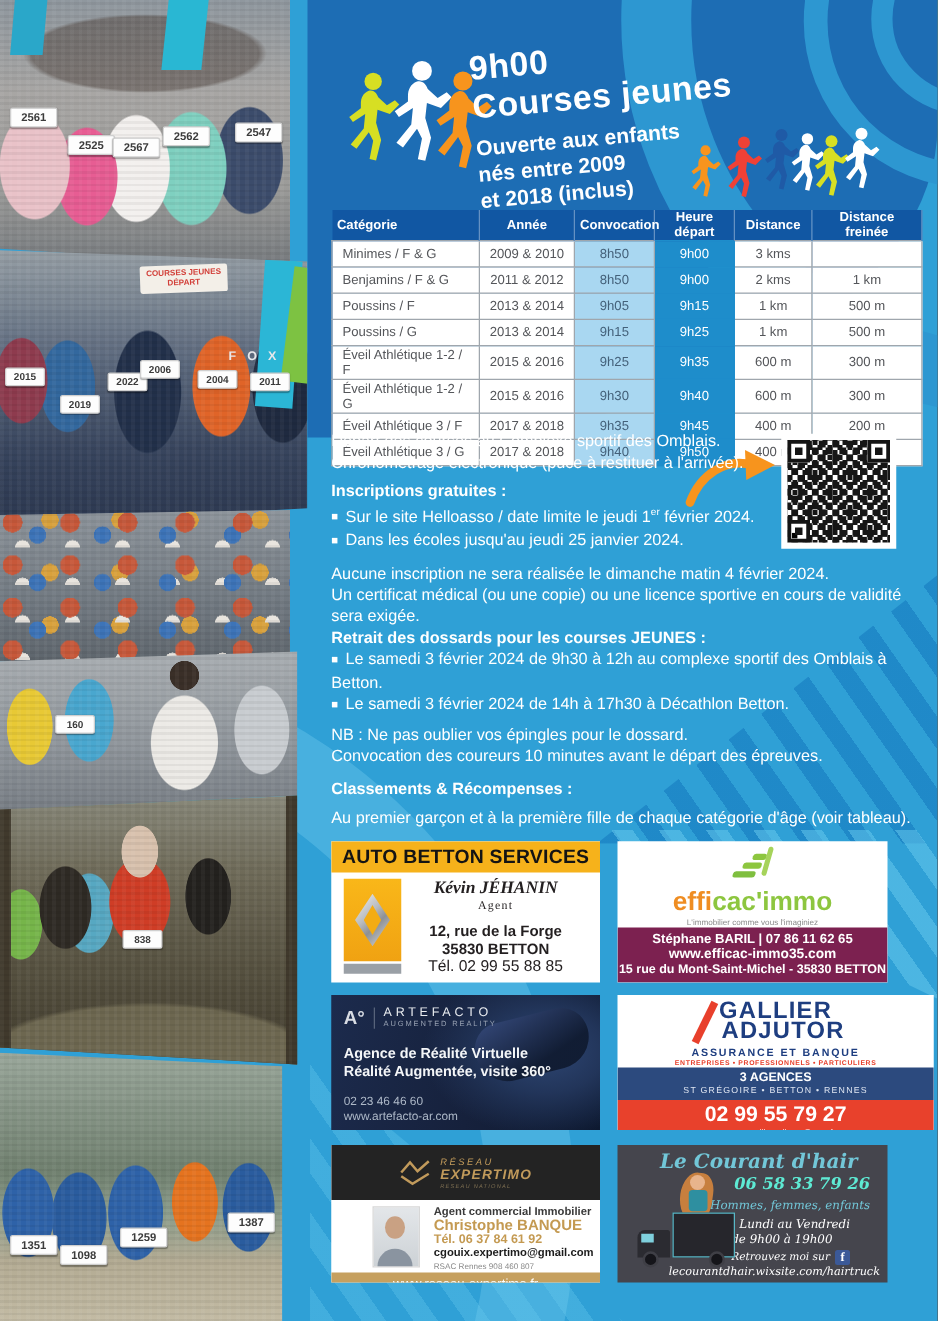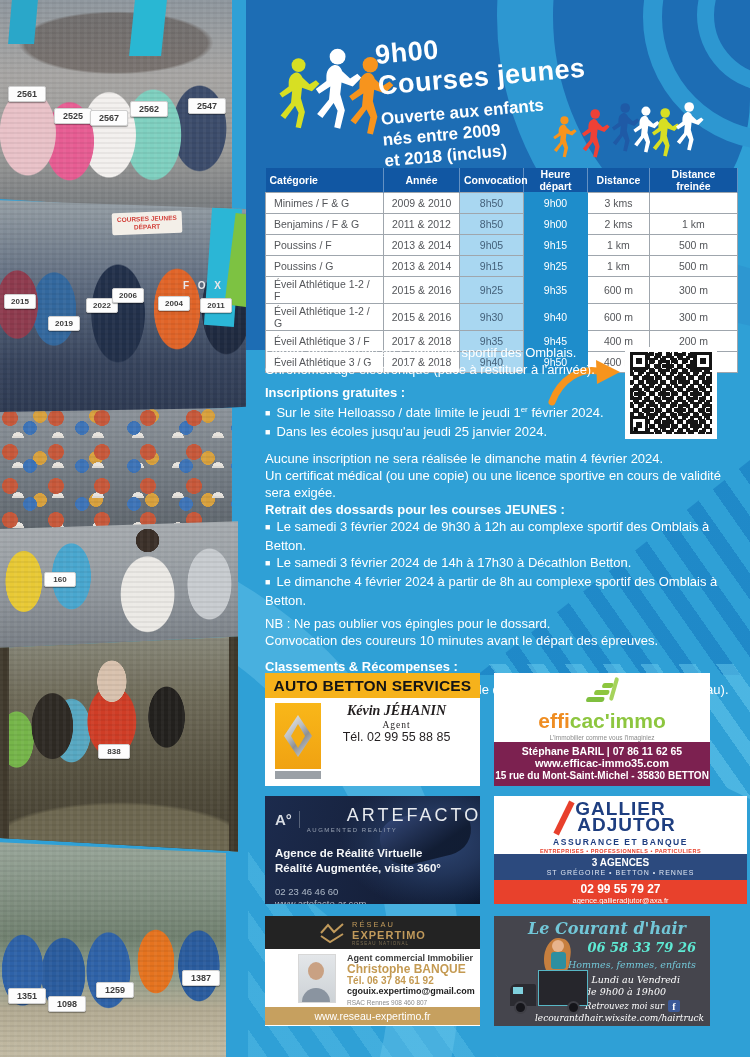--- a/index.html
+++ b/index.html
@@ -172,42 +172,42 @@
   
   #ad-art{left:265px;top:796px;width:215px;height:108px;color:#fff;
     background:linear-gradient(105deg,#1c2b4d 0%,#16213c 55%,#0d1930 100%);}
   #ad-art::before{content:"";position:absolute;right:-20px;top:0;width:160px;height:112px;
     background:radial-gradient(ellipse at 60% 40%,#2e4673 0%,#22355a 35%,rgba(13,25,48,0) 72%);}
   .vr{position:absolute;right:8px;top:16px;width:92px;height:48px;border-radius:24px 26px 30px 30px;
     background:linear-gradient(160deg,#35497a,#101b31 70%);transform:rotate(-14deg);opacity:.95;}
   .art-logo{position:relative;display:flex;align-items:center;margin:9px 0 0 10px;}
   .art-a{font-size:15px;font-weight:bold;color:#d8dce3;padding-right:7px;border-right:1px solid #57637a;}
   .art-txt{margin-left:7px;}
-  .art-name{font-size:18px;letter-spacing:3px;color:#e8ebef;margin-left:40px;}
+  .art-name{font-size:10px;letter-spacing:3px;color:#e8ebef;}
   .art-sub{font-size:6px;letter-spacing:1.5px;color:#98a2b3;margin-top:1px;}
   .art-lines{position:relative;margin:13px 0 0 10px;font-weight:bold;font-size:11.5px;line-height:14.5px;color:#f4f6f8;}
   .art-contact{position:relative;margin:11px 0 0 10px;font-size:9.5px;line-height:12px;color:#aeb9c8;}
   
   #ad-gal{left:494px;top:796px;width:253px;height:108px;background:#fff;text-align:center;}
   .gal-logo{position:relative;display:inline-block;margin-top:5px;color:#1e3e80;font-weight:bold;
     font-size:19px;line-height:16px;letter-spacing:1px;}
   .gal-slash{position:absolute;left:-4px;top:-1px;width:6px;height:36px;background:#e8402c;
     transform:rotate(26deg);}
   .gal-l2{margin-left:12px;}
   .gal-sub{font-size:8.5px;font-weight:bold;color:#1e3e80;letter-spacing:1.5px;margin-top:2px;}
   .gal-targets{font-size:5.5px;font-weight:bold;color:#e8402c;letter-spacing:.5px;margin-top:1px;}
   .gal-navy{position:absolute;left:0;right:0;bottom:24px;height:26px;background:#2c4a7e;color:#fff;}
   .gal-ag1{font-size:10px;font-weight:bold;margin-top:3px;}
   .gal-ag2{font-size:7px;letter-spacing:1px;color:#dfe6f2;margin-top:1px;}
   .gal-red{position:absolute;left:0;right:0;bottom:0;height:24px;background:#e8412c;color:#fff;}
-  .gal-tel{font-size:12px;font-weight:bold;margin-top:2px;}
+  .gal-tel{font-size:17px;font-weight:bold;margin-top:2px;}
   .gal-mail{font-size:7.5px;margin-top:0px;}
   
   #ad-exp{left:265px;top:916px;width:215px;height:110px;background:#fff;}
-  .exp-top{height:33px;background:#232323;display:flex;align-items:center;justify-content:center;gap:7px;}
+  .exp-top{height:44px;background:#232323;display:flex;align-items:center;justify-content:center;gap:7px;font-style:italic;}
   .exp-zig{flex:none;}
   .exp-names{text-align:left;color:#c19a5b;}
   .exp-reseau{font-size:7.5px;letter-spacing:2px;}
   .exp-brand{font-size:11px;font-weight:bold;letter-spacing:1px;}
   .exp-nat{font-size:4.5px;letter-spacing:1px;color:#7e6f52;}
   .exp-mid{position:relative;height:58px;}
   .exp-photo{position:absolute;left:33px;top:5px;width:36px;height:47px;
     background:linear-gradient(180deg,#e3e6e9 0%,#cdd2d6 100%);border:1px solid #d7d7d7;}
   .exp-photo::before{content:"";position:absolute;left:9px;top:7px;width:16px;height:18px;
     border-radius:50%;background:#c9a183;}
@@ -455,39 +455,42 @@
     <p>Chronométrage électronique (puce à restituer à l'arrivée).</p>
     <p class="hd mt6">Inscriptions gratuites :</p>
     <p class="bl"><span>Sur le site Helloasso / date limite le jeudi 1</span><sup>er</sup><span> février 2024.</span></p>
     <p class="bl">Dans les écoles jusqu'au jeudi 25 janvier 2024.</p>
     <p class="mt8">Aucune inscription ne sera réalisée le dimanche matin 4 février 2024.</p>
     <p>Un certificat médical (ou une copie) ou une licence sportive en cours de validité</p>
     <p>sera exigée.</p>
     <p class="hd">Retrait des dossards pour les courses JEUNES :</p>
     <p class="bl">Le samedi 3 février 2024 de 9h30 à 12h au complexe sportif des Omblais à Betton.</p>
     <p class="bl">Le samedi 3 février 2024 de 14h à 17h30 à Décathlon Betton.</p>
-    <p class="bl">Le dimanche 4 février 2024 à partir de 8h au complexe sportif des Omblais à Betton.</p>
     <p class="mt6">NB : Ne pas oublier vos épingles pour le dossard.</p>
     <p>Convocation des coureurs 10 minutes avant le départ des épreuves.</p>
     <p class="hd mt9">Classements &amp; Récompenses :</p>
     <p class="mt6">Au premier garçon et à la première fille de chaque catégorie d'âge (voir tableau).</p>
   </div>
 
   <div class="ad" id="ad-abs">
     <div class="abs-head">AUTO BETTON SERVICES</div>
     <div class="abs-body">
       <div>
         <div class="renault">
             <div class="rdiamond"></div>
           </div>
         <div class="renault-base"></div>
       </div>
       <div class="abs-right">
         <div class="abs-name">Kévin JÉHANIN</div>
         <div class="abs-role">Agent</div>
+        <div class="abs-addr">
+          <div>12, rue de la Forge</div>
+          <div>35830 BETTON</div>
+        </div>
         <div class="abs-tel">Tél. 02 99 55 88 85</div>
       </div>
     </div>
   </div>
 
   <div class="ad" id="ad-eff">
     <svg width="42" height="28" style="margin-top:3px">
       <rect x="12" y="21" width="18" height="5" rx="2" fill="#7fbf3f" transform="skewX(-16)"></rect>
       <rect x="18" y="14" width="15" height="5" rx="2" fill="#8dc63f" transform="skewX(-16)"></rect>
       <rect x="24" y="7" width="11" height="5" rx="2" fill="#8dc63f" transform="skewX(-16)"></rect>

